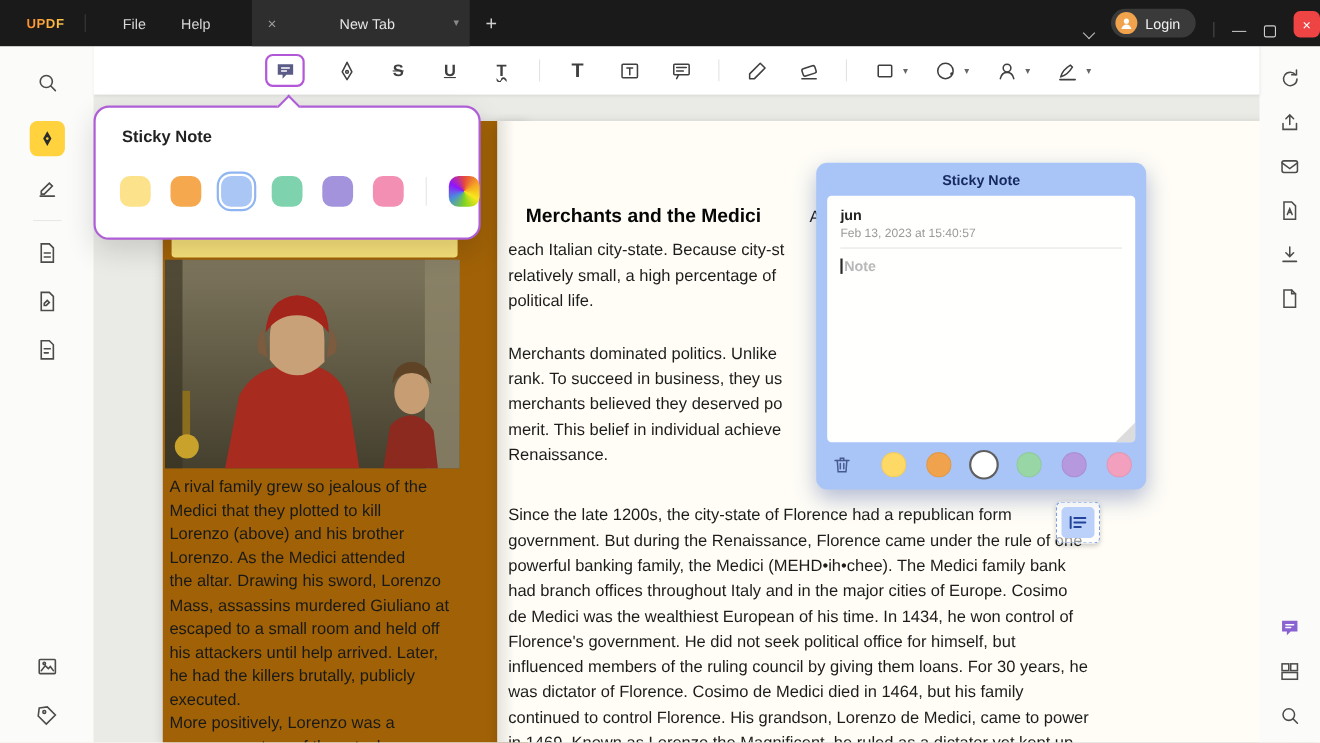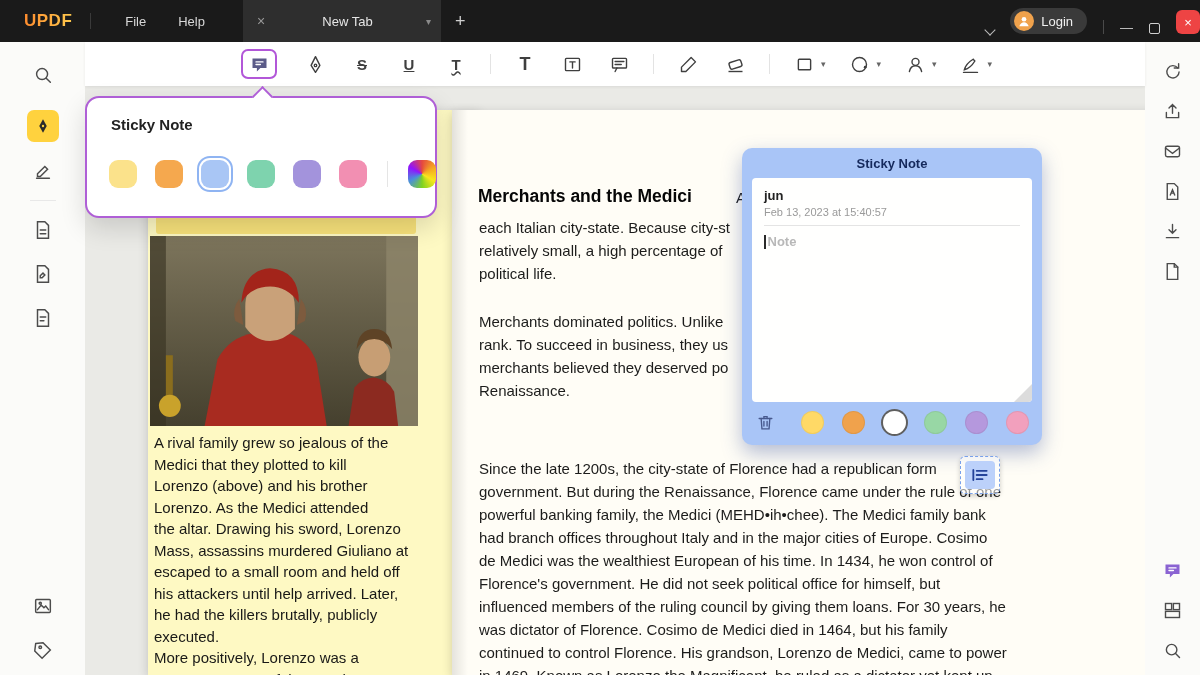--- a/index.html
+++ b/index.html
@@ -3,21 +3,21 @@
 <meta charset="utf-8">
 <style>
   * { box-sizing: border-box; margin: 0; padding: 0; }
   html,body { width:1200px; height:675px; }
   body { font-family: "Liberation Sans", sans-serif; overflow: hidden; background:#eaeae6; }
   #screen { position:relative; width:1200px; height:675px; overflow:hidden; }
 
   
   .topbar { position:absolute; top:0; left:0; width:1200px; height:42px; background:#1a1a1a;
             display:flex; align-items:center; z-index:50; color:#e8e8e8; }
-  .logo { margin-left:24px; font-size:17px; font-weight:bold; letter-spacing:.5px;
+  .logo { margin-left:24px; font-size:12px; font-weight:bold; letter-spacing:.5px;
           background:linear-gradient(90deg,#ff8c2e,#ffc94d); -webkit-background-clip:text; background-clip:text;
           color:transparent; }
   .vsep { width:1px; height:16px; background:#3a3a3a; margin:0 18px; }
   .menu { font-size:13px; color:#d8d8d8; padding:0 16px; cursor:default;text-align:right; }
   .tab { margin-left:22px; width:198px; height:42px; background:#2e2e2e; display:flex; align-items:center;
          padding:0 10px; font-size:13px; color:#ddd; }
   .tab-close { color:#9a9a9a; font-size:14px; width:16px; text-align:center; }
   .tab-title { flex:1; text-align:center; color:#e6e6e6; }
   .tab-caret { color:#8a8a8a; font-size:10px; }
   .tab-plus { margin-left:14px; color:#cfcfcf; font-size:18px; line-height:1; }
@@ -66,39 +66,39 @@
   .g-under { text-decoration:underline; }
   .g-squig { text-decoration:underline; text-decoration-style:wavy; }
   .g-text { font-size:18px; }
   .tsep { width:1px; height:20px; background:#e3e3e3; }
   .dd { display:flex; align-items:center; gap:4px; }
   .dd-caret { font-size:9px; color:#666; }
 
   
   .canvas { position:absolute; top:86px; left:85px; right:55px; bottom:0; background:#eaeae6; z-index:1; }
   .page { position:absolute; top:110px; height:565px; overflow:hidden; box-shadow:0 3px 10px rgba(0,0,0,.18); z-index:2; }
-  .page-left { left:148px; width:332px; background:#fef9c3; }
+  .page-left { left:148px; width:332px; background:#a16207; }
   .page-left::after { content:""; position:absolute; right:0; top:0; bottom:0; width:10px;
                       background:linear-gradient(270deg,rgba(0,0,0,.08),transparent); }
   .page-right { left:452px; width:744px; background:#fffdf6; }
   .page-right::before { content:""; position:absolute; left:0; top:0; bottom:0; width:16px;
                         background:linear-gradient(90deg,rgba(0,0,0,.10),transparent); }
   .page-right::after { content:""; position:absolute; right:0; top:0; bottom:0; width:26px;
                        background:linear-gradient(270deg,rgba(0,0,0,.16),rgba(0,0,0,0)); }
   .page-stack { position:absolute; left:1127px; top:120px; width:10px; height:553px; z-index:2;
                 background:linear-gradient(180deg,#dddbd0,#cfcdc2); border-radius:0 8px 8px 0; }
 
   .hl-title { position:absolute; left:8px; top:100px; width:260px; height:24px; background:#f8e27b; border-radius:3px; }
   .painting { position:absolute; left:2px; top:126px; width:268px; height:190px; }
   .left-text { position:absolute; left:6px; top:322px; width:298px; }
   .lline { font-size:15px; line-height:21.5px; height:21.5px; white-space:nowrap; color:#191917; }
 
   .rp-heading { position:absolute; left:26px; top:76px; font-size:17.5px; font-weight:bold; color:#060606; }
   .rp-frag { position:absolute; left:284px; top:79px; font-size:15px; color:#1c1c1c; }
-  .para { position:absolute; left:27px; }
+  .para { position:absolute; left:10px; }
   .tline { font-size:15px; line-height:23px; height:23px; white-space:nowrap; color:#1c1c1b; }
   .p1 { top:106px; } .p2 { top:200px; } .p3 { top:347px; }
 
   
   .sticky-panel { position:absolute; left:85px; top:96px; width:352px; height:122px; background:#fff;
                   border:2px solid #af5fd6; border-radius:14px; z-index:40;
                   box-shadow:0 10px 26px rgba(0,0,0,.14); }
   .panel-notch { position:absolute; top:-9px; left:168px; width:15px; height:15px; background:#fff;
                  border-left:2px solid #af5fd6; border-top:2px solid #af5fd6; transform:rotate(45deg); }
   .panel-title { position:absolute; left:24px; top:18px; font-size:15px; font-weight:bold; color:#222; }
@@ -414,20 +414,21 @@
     <div class="rp-frag">A</div>
     <div class="para p1">
         <div class="tline">each Italian city-state. Because city-st</div>
         <div class="tline">relatively small, a high percentage of</div>
         <div class="tline">political life.</div>
       </div>
     <div class="para p2">
         <div class="tline">Merchants dominated politics. Unlike</div>
         <div class="tline">rank. To succeed in business, they us</div>
         <div class="tline">merchants believed they deserved po</div>
+        <div class="tline">merit. This belief in individual achieve</div>
         <div class="tline">Renaissance.</div>
       </div>
     <div class="para p3">
         <div class="tline">Since the late 1200s, the city-state of Florence had a republican form</div>
         <div class="tline">government. But during the Renaissance, Florence came under the rule of one</div>
         <div class="tline">powerful banking family, the Medici (MEHD•ih•chee). The Medici family bank</div>
         <div class="tline">had branch offices throughout Italy and in the major cities of Europe. Cosimo</div>
         <div class="tline">de Medici was the wealthiest European of his time. In 1434, he won control of</div>
         <div class="tline">Florence's government. He did not seek political office for himself, but</div>
         <div class="tline">influenced members of the ruling council by giving them loans. For 30 years, he</div>

